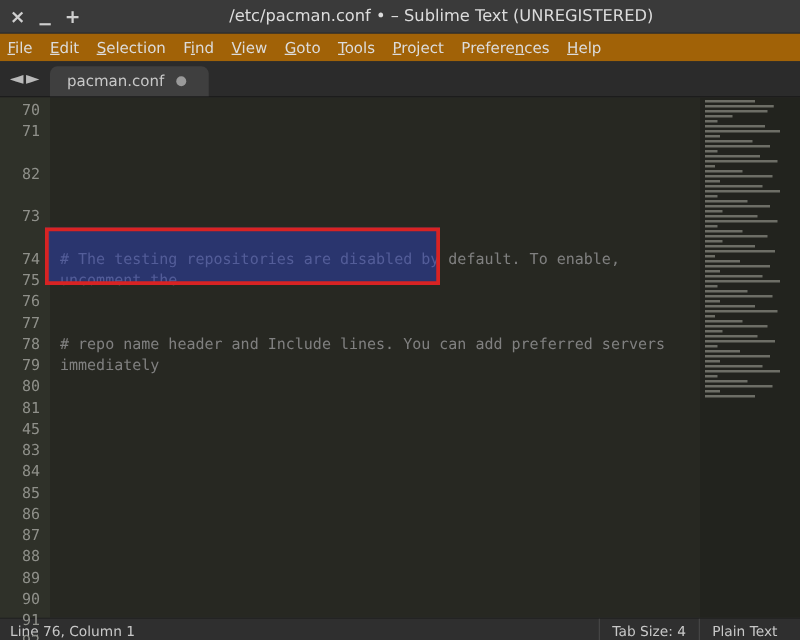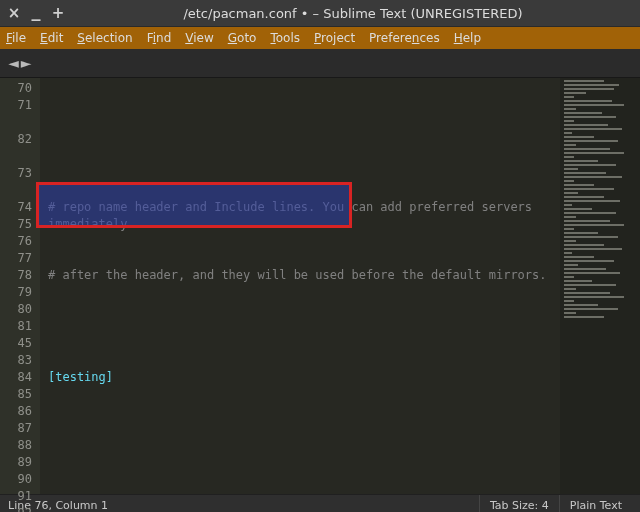--- a/index.html
+++ b/index.html
@@ -172,20 +172,24 @@
   <span class="menu-item"><span class="ul">T</span>ools</span>
   <span class="menu-item"><span class="ul">P</span>roject</span>
   <span class="menu-item">Prefere<span class="ul">n</span>ces</span>
   <span class="menu-item"><span class="ul">H</span>elp</span>
 </div>
 
 <div class="tabstrip">
   <div class="nav-arrows">
     <span class="nav-arrow">◄</span>
     <span class="nav-arrow">►</span>
+  </div>
+  <div class="tab">
+    <span>pacman.conf</span>
+    <span class="dirty-dot"></span>
   </div>
 </div>
 
 <div class="editor-wrap">
   <div class="gutter" id="gutter">
       <div>70</div>
       <div>71</div>
       <div>&nbsp;</div>
       <div>82</div>
       <div>&nbsp;</div>
@@ -209,24 +213,23 @@
       <div>89</div>
       <div>90</div>
       <div>91</div>
       <div>92</div>
     </div>
 
   <div class="code" id="code">
     <div class="highlight-box" id="hlbox" style="top: 104px; left: -4px; width: 310px; height: 40px;"></div>
 
     <div class="code-line comment"></div>
+    <div class="code-line comment"># The testing repositories are disabled by default. To enable, uncomment the</div>
     <div class="code-line comment"># repo name header and Include lines. You can add preferred servers immediately</div>
-    <div class="code-line comment"># after the header, and they will be used before the default mirrors.</div>
     <div class="code-line"></div>
-    <div class="code-line section">[testing]</div>
     
     
     
     
     
     
     
     
     
     

